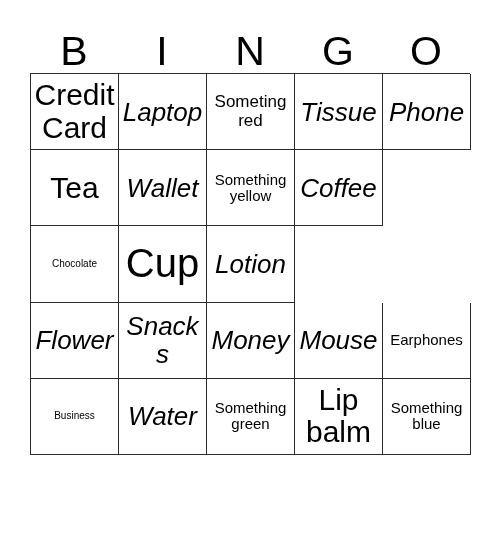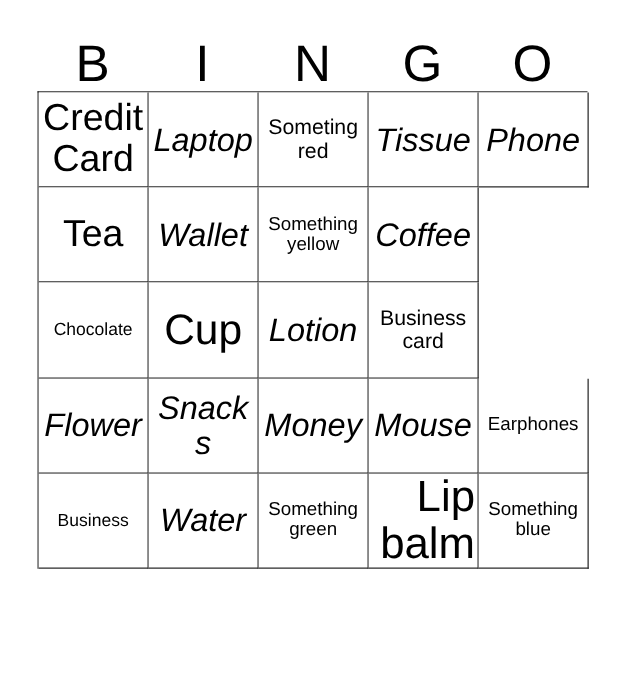--- a/index.html
+++ b/index.html
@@ -77,27 +77,27 @@
     display: block;
     width: 100%;
     text-align: center;
     line-height: 1.08;
     color: #000000;
     word-wrap: break-word;
     user-select: none;
   }
 
   
-  .fs-xl   { font-size: 34px; }
-  .fs-lg   { font-size: 35px; text-align: right; }
+  .fs-xl   { font-size: 40px; }
+  .fs-lg   { font-size: 30px; }
   .fs-md   { font-size: 30px; }
   .fs-sm   { font-size: 26px; font-style: italic; }
   .fs-xxs  { font-size: 17px; }
   .fs-tiny { font-size: 15px; }
-  .fs-mini { font-size: 14px; }
+  .fs-mini { font-size: 10px; }
 </style>
 </head>
 <body>
 
 <div id="bingo-card">
 
   <div id="header-row">
       <div class="header-letter">B</div>
       <div class="header-letter">I</div>
       <div class="header-letter">N</div>
@@ -140,23 +140,20 @@
       <div class="grid-row">
         <div class="cell">
           <span class="cell-text fs-mini">Chocolate</span>
         </div>
         <div class="cell">
           <span class="cell-text fs-xl">Cup</span>
         </div>
         <div class="cell">
           <span class="cell-text fs-sm">Lotion</span>
         </div>
-        <div class="cell">
-          <span class="cell-text fs-xxs">Business card</span>
-        </div>
       </div>
       <div class="grid-row">
         <div class="cell">
           <span class="cell-text fs-sm">Flower</span>
         </div>
         <div class="cell">
           <span class="cell-text fs-sm">Snacks</span>
         </div>
         <div class="cell">
           <span class="cell-text fs-sm">Money</span>

